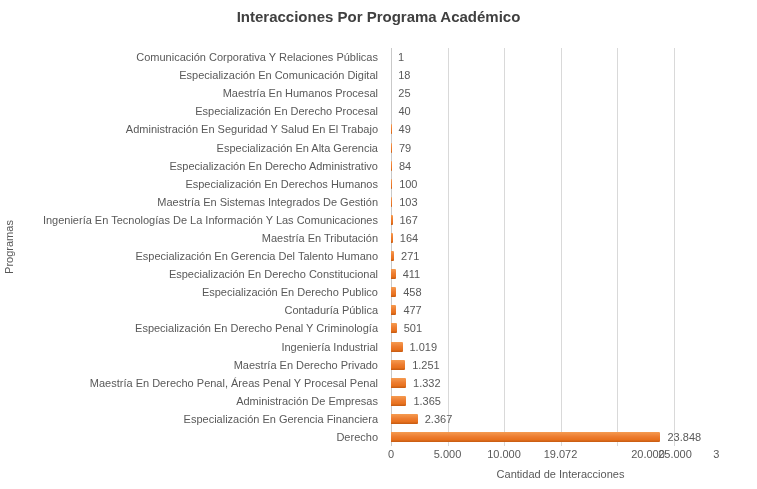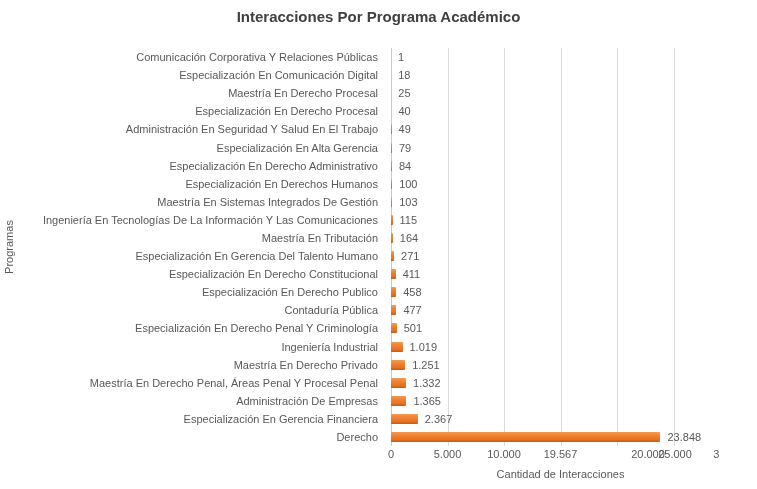--- a/index.html
+++ b/index.html
@@ -147,21 +147,21 @@
         </div>
       </div>
       <div class="chart-row">
         <div class="category-label">Especialización En Comunicación Digital</div>
         <div class="bar-zone">
           <div class="bar" style="width: 0.2034px;"></div>
           <div class="value-label">18</div>
         </div>
       </div>
       <div class="chart-row">
-        <div class="category-label">Maestría En Derecho Procesal</div>
+        <div class="category-label">Maestría En Humanos Procesal</div>
         <div class="bar-zone">
           <div class="bar" style="width: 0.2825px;"></div>
           <div class="value-label">25</div>
         </div>
       </div>
       <div class="chart-row">
         <div class="category-label">Especialización En Derecho Procesal</div>
         <div class="bar-zone">
           <div class="bar" style="width: 0.452px;"></div>
           <div class="value-label">40</div>
@@ -199,21 +199,21 @@
         <div class="category-label">Maestría En Sistemas Integrados De Gestión</div>
         <div class="bar-zone">
           <div class="bar" style="width: 1.1639px;"></div>
           <div class="value-label">103</div>
         </div>
       </div>
       <div class="chart-row">
         <div class="category-label">Ingeniería En Tecnologías De La Información Y Las Comunicaciones</div>
         <div class="bar-zone">
           <div class="bar" style="width: 1.5142px;"></div>
-          <div class="value-label">115</div>
+          <div class="value-label">167</div>
         </div>
       </div>
       <div class="chart-row">
         <div class="category-label">Maestría En Tributación</div>
         <div class="bar-zone">
           <div class="bar" style="width: 1.8532px;"></div>
           <div class="value-label">164</div>
         </div>
       </div>
       <div class="chart-row">
@@ -291,19 +291,19 @@
         <div class="bar-zone">
           <div class="bar" style="width: 269.482px;"></div>
           <div class="value-label">23.848</div>
         </div>
       </div>
     </div>
   <div class="x-ticks-region" id="x-ticks-region">
       <span class="x-tick-label" style="left: 391px;">0</span>
       <span class="x-tick-label" style="left: 447.5px;">5.000</span>
       <span class="x-tick-label" style="left: 504px;">10.000</span>
-      <span class="x-tick-label" style="left: 560.5px;">19.567</span>
+      <span class="x-tick-label" style="left: 560.5px;">19.072</span>
       <span class="x-tick-label" style="left: 648px;">20.000</span>
       <span class="x-tick-label" style="left: 675px; text-align: right;">25.000</span>
       <span class="x-tick-label" style="left: 730px;">30.000</span>
     </div>
   <div class="x-axis-title">Cantidad de Interacciones</div>
 </div>
 
 </body></html>

